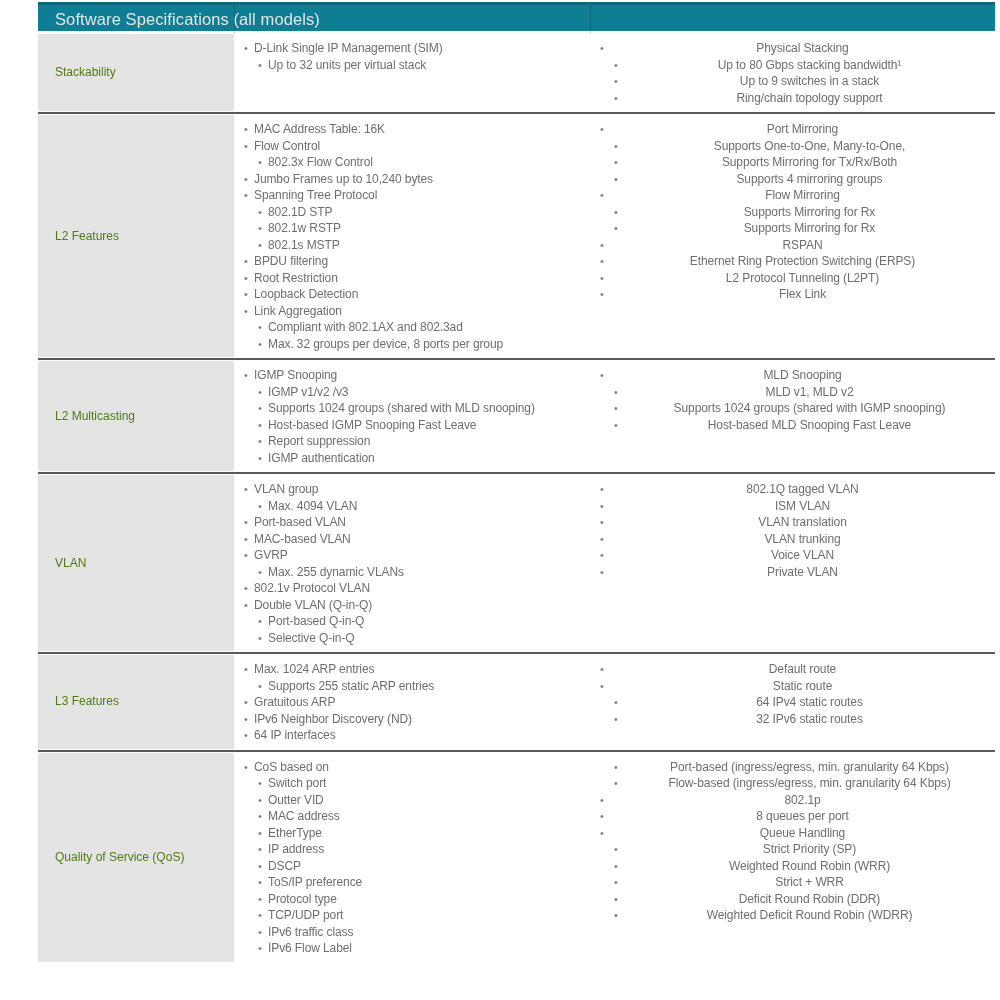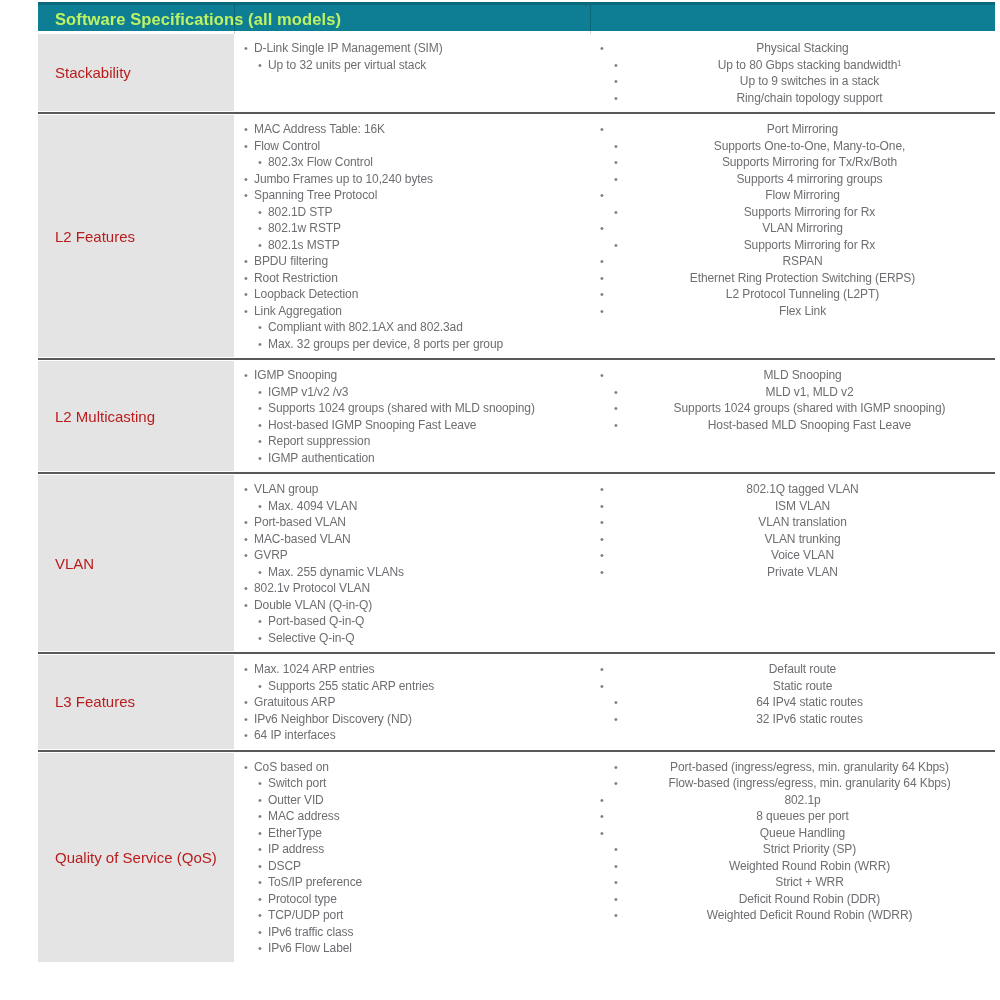--- a/index.html
+++ b/index.html
@@ -22,23 +22,23 @@
     top: 2px;
     width: 957px;
   }
   .table-header {
     position: relative;
     background: #0d7e94;
     border-top: 3px solid #0b6districts7d;
     border-top: 3px solid #0b6a7d;
     height: 29px;
     line-height: 29px;
-    color: #bef264;
+    color: #e5e5e5;
     font-size: 16.5px;
-    font-weight: 700;
+    font-weight: 400;
     padding-left: 17px;
     box-sizing: border-box;
     letter-spacing: 0.1px;
   }
   .table-header .vline {
     position: absolute;
     top: 0;
     width: 1px;
     height: 29px;
     background: rgba(0,0,0,0.18);
@@ -57,22 +57,22 @@
   }
   .label-cell {
     width: 196px;
     min-width: 196px;
     box-sizing: border-box;
     background: #e4e4e5;
     display: flex;
     align-items: center;
     padding-left: 17px;
     padding-right: 8px;
-    color: #b91c1c;
-    font-size: 15px;
+    color: #4d7c0f;
+    font-size: 12px;
     line-height: 15px;
   }
   .row-content {
     flex: 1;
     display: flex;
     background: #ffffff;
     padding: 6px 0 5px 0;
   }
   ul.spec-col {
     list-style: none;
@@ -145,21 +145,20 @@
               <li class="lvl1">Compliant with 802.1AX and 802.3ad</li>
               <li class="lvl1">Max. 32 groups per device, 8 ports per group</li>
             </ul>
       <ul class="spec-col col2">
               <li class="lvl0">Port Mirroring</li>
               <li class="lvl1">Supports One-to-One, Many-to-One,</li>
               <li class="lvl1">Supports Mirroring for Tx/Rx/Both</li>
               <li class="lvl1">Supports 4 mirroring groups</li>
               <li class="lvl0">Flow Mirroring</li>
               <li class="lvl1">Supports Mirroring for Rx</li>
-              <li class="lvl0">VLAN Mirroring</li>
               <li class="lvl1">Supports Mirroring for Rx</li>
               <li class="lvl0">RSPAN</li>
               <li class="lvl0">Ethernet Ring Protection Switching (ERPS)</li>
               <li class="lvl0">L2 Protocol Tunneling (L2PT)</li>
               <li class="lvl0">Flex Link</li>
             </ul>
     </div>
   </div>
 <div class="row-sep"></div>
   <div class="spec-row">

